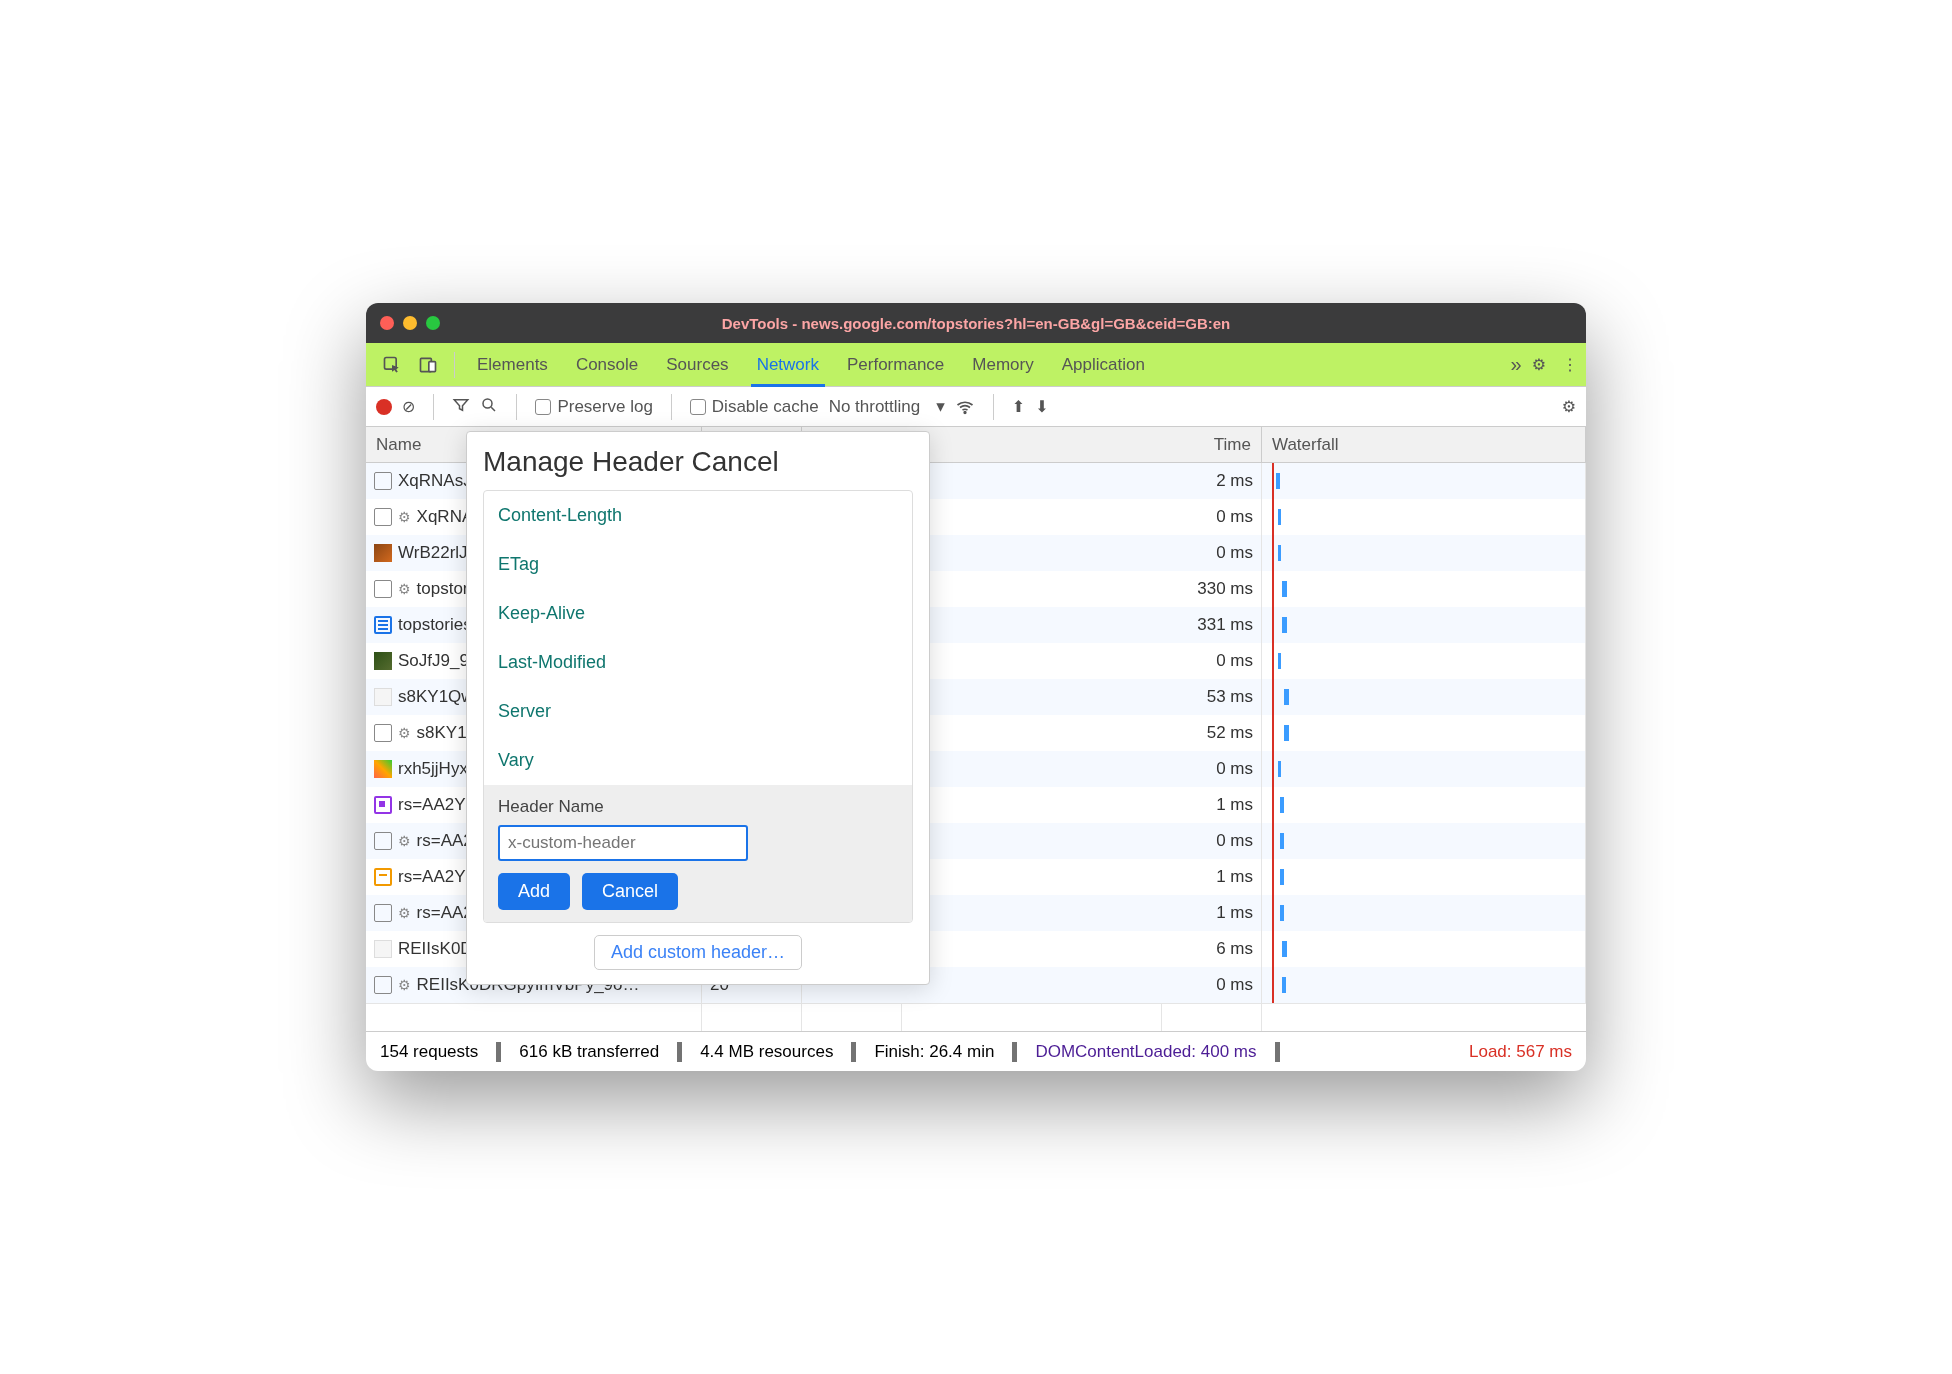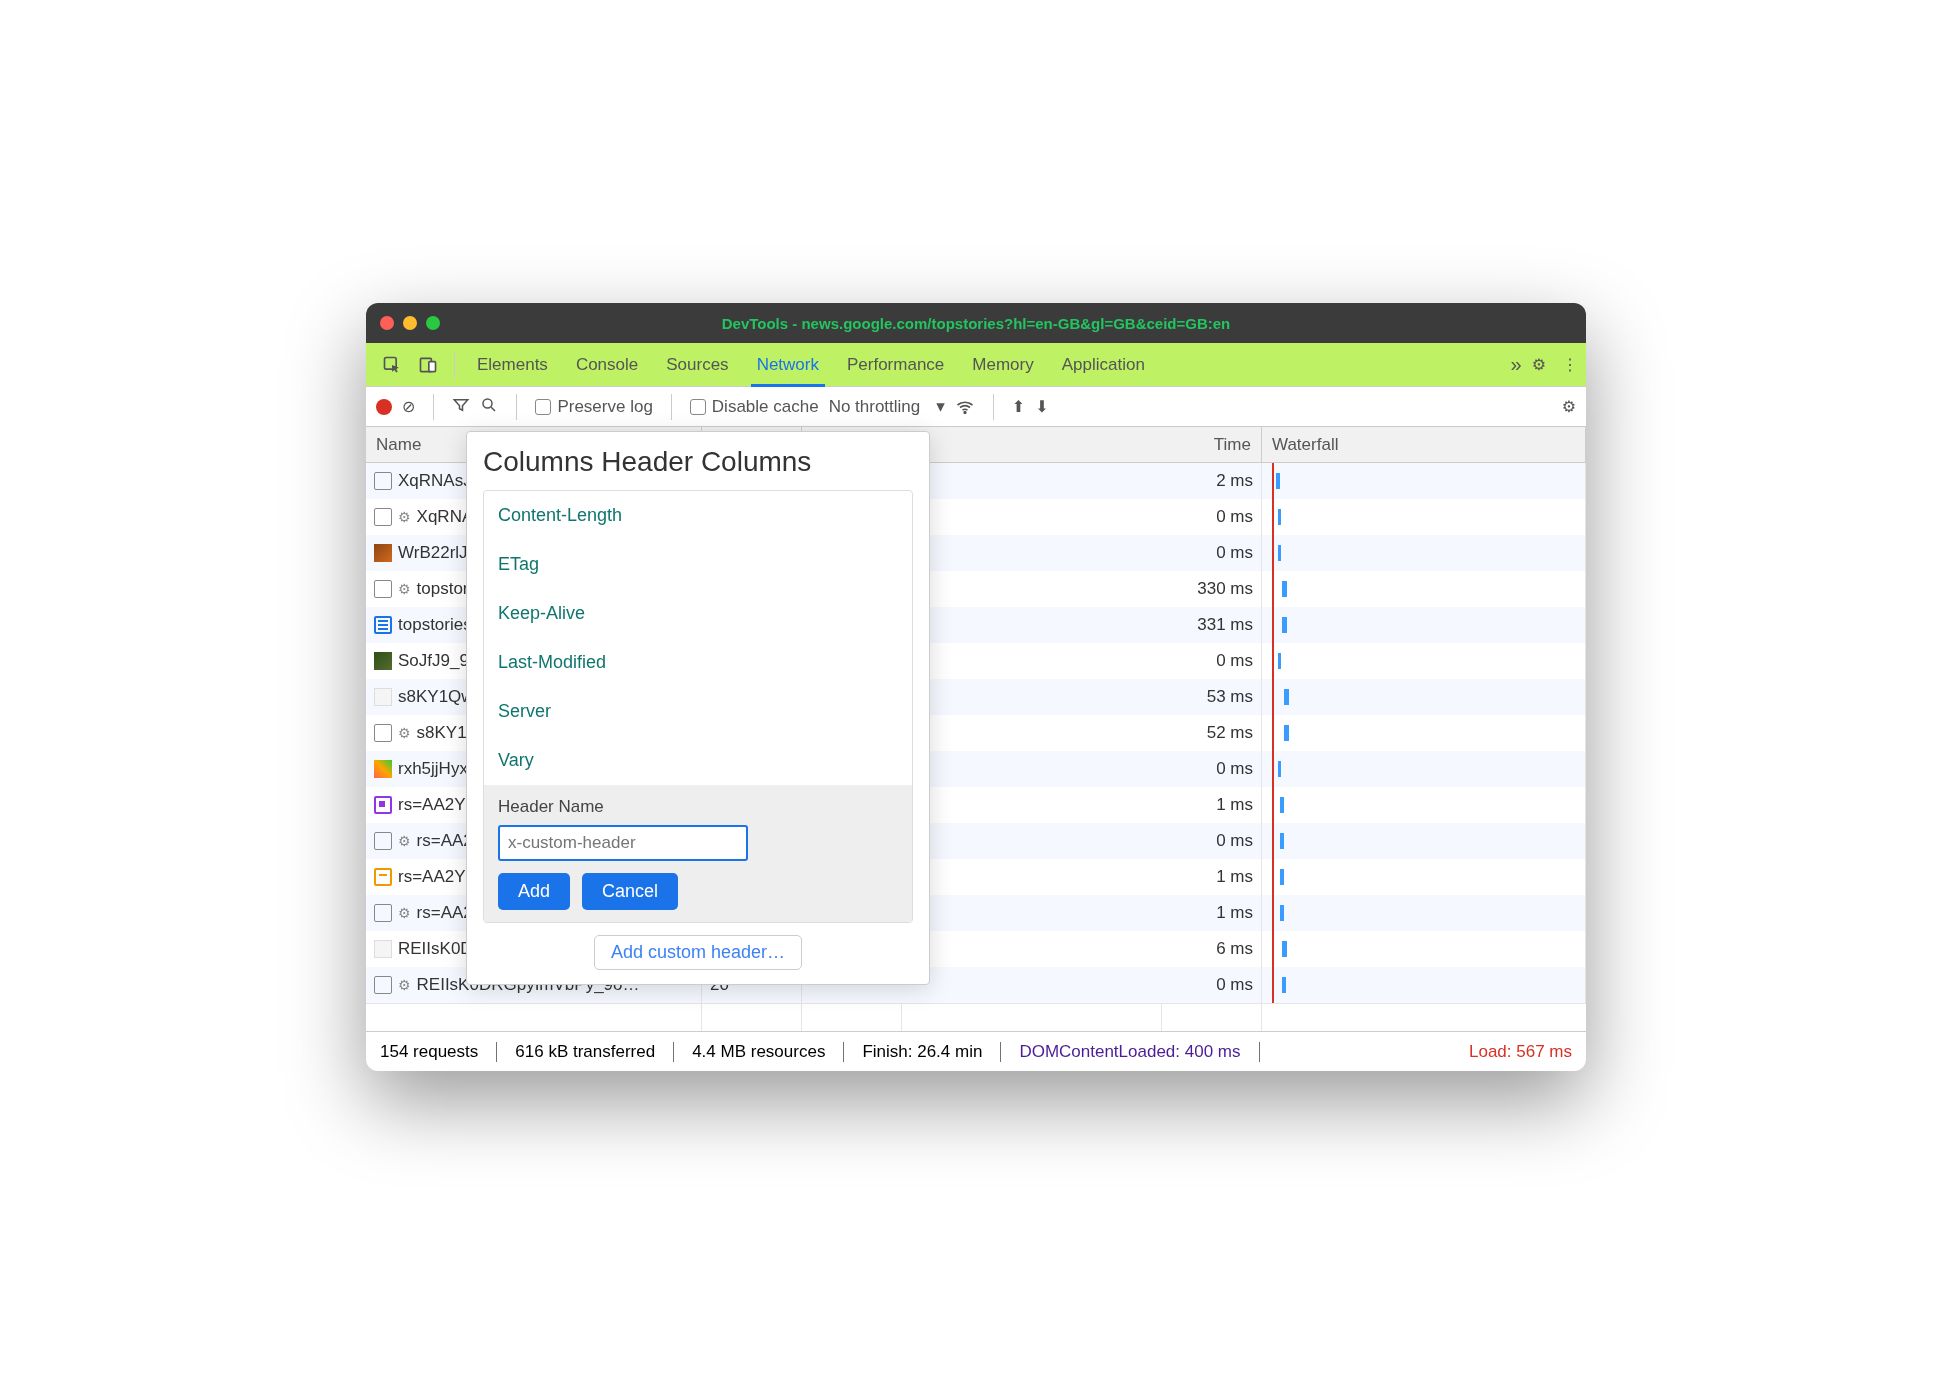--- a/index.html
+++ b/index.html
@@ -4,21 +4,21 @@
 <style>
 * { box-sizing: border-box; margin: 0; padding: 0; font-family: -apple-system, BlinkMacSystemFont, "Segoe UI", Helvetica, Arial, sans-serif; }
 body { background: #fff; display: flex; align-items: center; justify-content: center; min-height: 100vh; }
 .window { width: 1220px; background: #fff; border-radius: 12px; overflow: hidden; box-shadow: 0 30px 80px rgba(0,0,0,0.4); }
 .titlebar { background: #3b3b3c; height: 40px; display: flex; align-items: center; padding: 0 14px; position: relative; }
 .traffic { display: flex; gap: 9px; }
 .traffic span { width: 14px; height: 14px; border-radius: 50%; display: inline-block; }
 .t-red { background: #ff5f57; }
 .t-yellow { background: #febc2e; }
 .t-green { background: #28c840; }
-.titlebar-title { position: absolute; left: 50%; transform: translateX(-50%); color: #22c55e; font-size: 15px; font-weight: 600; }
+.titlebar-title { position: absolute; left: 50%; transform: translateX(-50%); color: #fca5a5; font-size: 15px; font-weight: 600; }
 .tabstrip { display: flex; align-items: center; height: 44px; border-bottom: 1px solid #ccc; padding: 0 8px; background: #bef264; }
 .tool-icon { width: 36px; height: 36px; display: flex; align-items: center; justify-content: center; color: #555; }
 .vsep { width: 1px; height: 26px; background: #ccc; margin: 0 8px; }
 .tab { padding: 0 14px; height: 100%; display: flex; align-items: center; font-size: 17px; color: #555; cursor: pointer; position: relative; }
 .tab.active { color: #1a73e8; }
 .tab.active::after { content: ""; position: absolute; bottom: -1px; left: 8px; right: 8px; height: 3px; background: #1a73e8; }
 .chev { margin-left: auto; color: #555; padding: 0 10px; font-size: 20px; }
 .rtools { display: flex; gap: 16px; color: #555; }
 .toolbar { display: flex; align-items: center; height: 40px; border-bottom: 1px solid #ccc; padding: 0 10px; gap: 10px; background: #fff; color: #555; }
 .rec { width: 16px; height: 16px; border-radius: 50%; background: #d93025; }
@@ -35,21 +35,21 @@
 .row:nth-child(even) { background: #f5f9ff; }
 .row > div { border-right: 1px solid #e5e5e5; display: flex; align-items: center; padding: 0 8px; overflow: hidden; white-space: nowrap; }
 .r-name { flex: 0 0 336px; gap: 6px; }
 .r-status { flex: 0 0 100px; }
 .r-time { flex: 0 0 460px; justify-content: flex-end; padding-right: 12px; }
 .r-water { flex: 1; position: relative; }
 .bar { position: absolute; top: 10px; height: 16px; width: 4px; background: #3b9cff; }
 .file-ico { width: 18px; height: 18px; border: 1.5px solid #888; border-radius: 2px; flex-shrink: 0; }
 .gear { color: #888; font-size: 14px; }
 .statusbar { display: flex; height: 40px; border-top: 1px solid #ccc; align-items: center; padding: 0 14px; font-size: 17px; gap: 0; }
-.statusbar > span { padding: 0 18px; border-right: 1px solid #737373; }
+.statusbar > span { padding: 0 18px; border-right: 5px solid #737373; }
 .statusbar > span:first-child { padding-left: 0; }
 .statusbar > span:last-child { border-right: none; padding-right: 0; }
 .stat-dom { color: #4c1d95; }
 .stat-load { color: #d93025; margin-left: auto; }
 .popup { position: absolute; top: -32px; left: 100px; width: 464px; background: #fff; border: 1px solid #ccc; border-radius: 4px; box-shadow: 0 4px 24px rgba(0,0,0,0.15); z-index: 10; padding: 14px 0 14px 0; }
 .popup h2 { font-size: 28px; font-weight: 400; padding: 0 16px 12px; color: #333; }
 .popup-list { border: 1px solid #ddd; margin: 0 16px; border-radius: 4px; overflow: hidden; }
 .popup-item { padding: 14px 14px; font-size: 18px; color: #0f766e; }
 .popup-form { background: #eee; padding: 12px 14px; }
 .popup-form label { font-size: 17px; color: #444; }
@@ -144,21 +144,21 @@
         <span>▾</span>
       </div>
     <div class="col-status">St</div>
     <div class="col-time">Time</div>
     <div class="col-waterfall">Waterfall</div>
   </div>
 
   <div class="rows" id="rows">
 
     <div class="popup">
-      <h2>Columns Header Columns</h2>
+      <h2>Manage Header Cancel</h2>
       <div class="popup-list">
         <div class="popup-item">Content-Length</div>
         <div class="popup-item">ETag</div>
         <div class="popup-item">Keep-Alive</div>
         <div class="popup-item">Last-Modified</div>
         <div class="popup-item">Server</div>
         <div class="popup-item">Vary</div>
         <div class="popup-form">
           <label>Header Name</label>
           <input type="text" placeholder="x-custom-header" style="">

